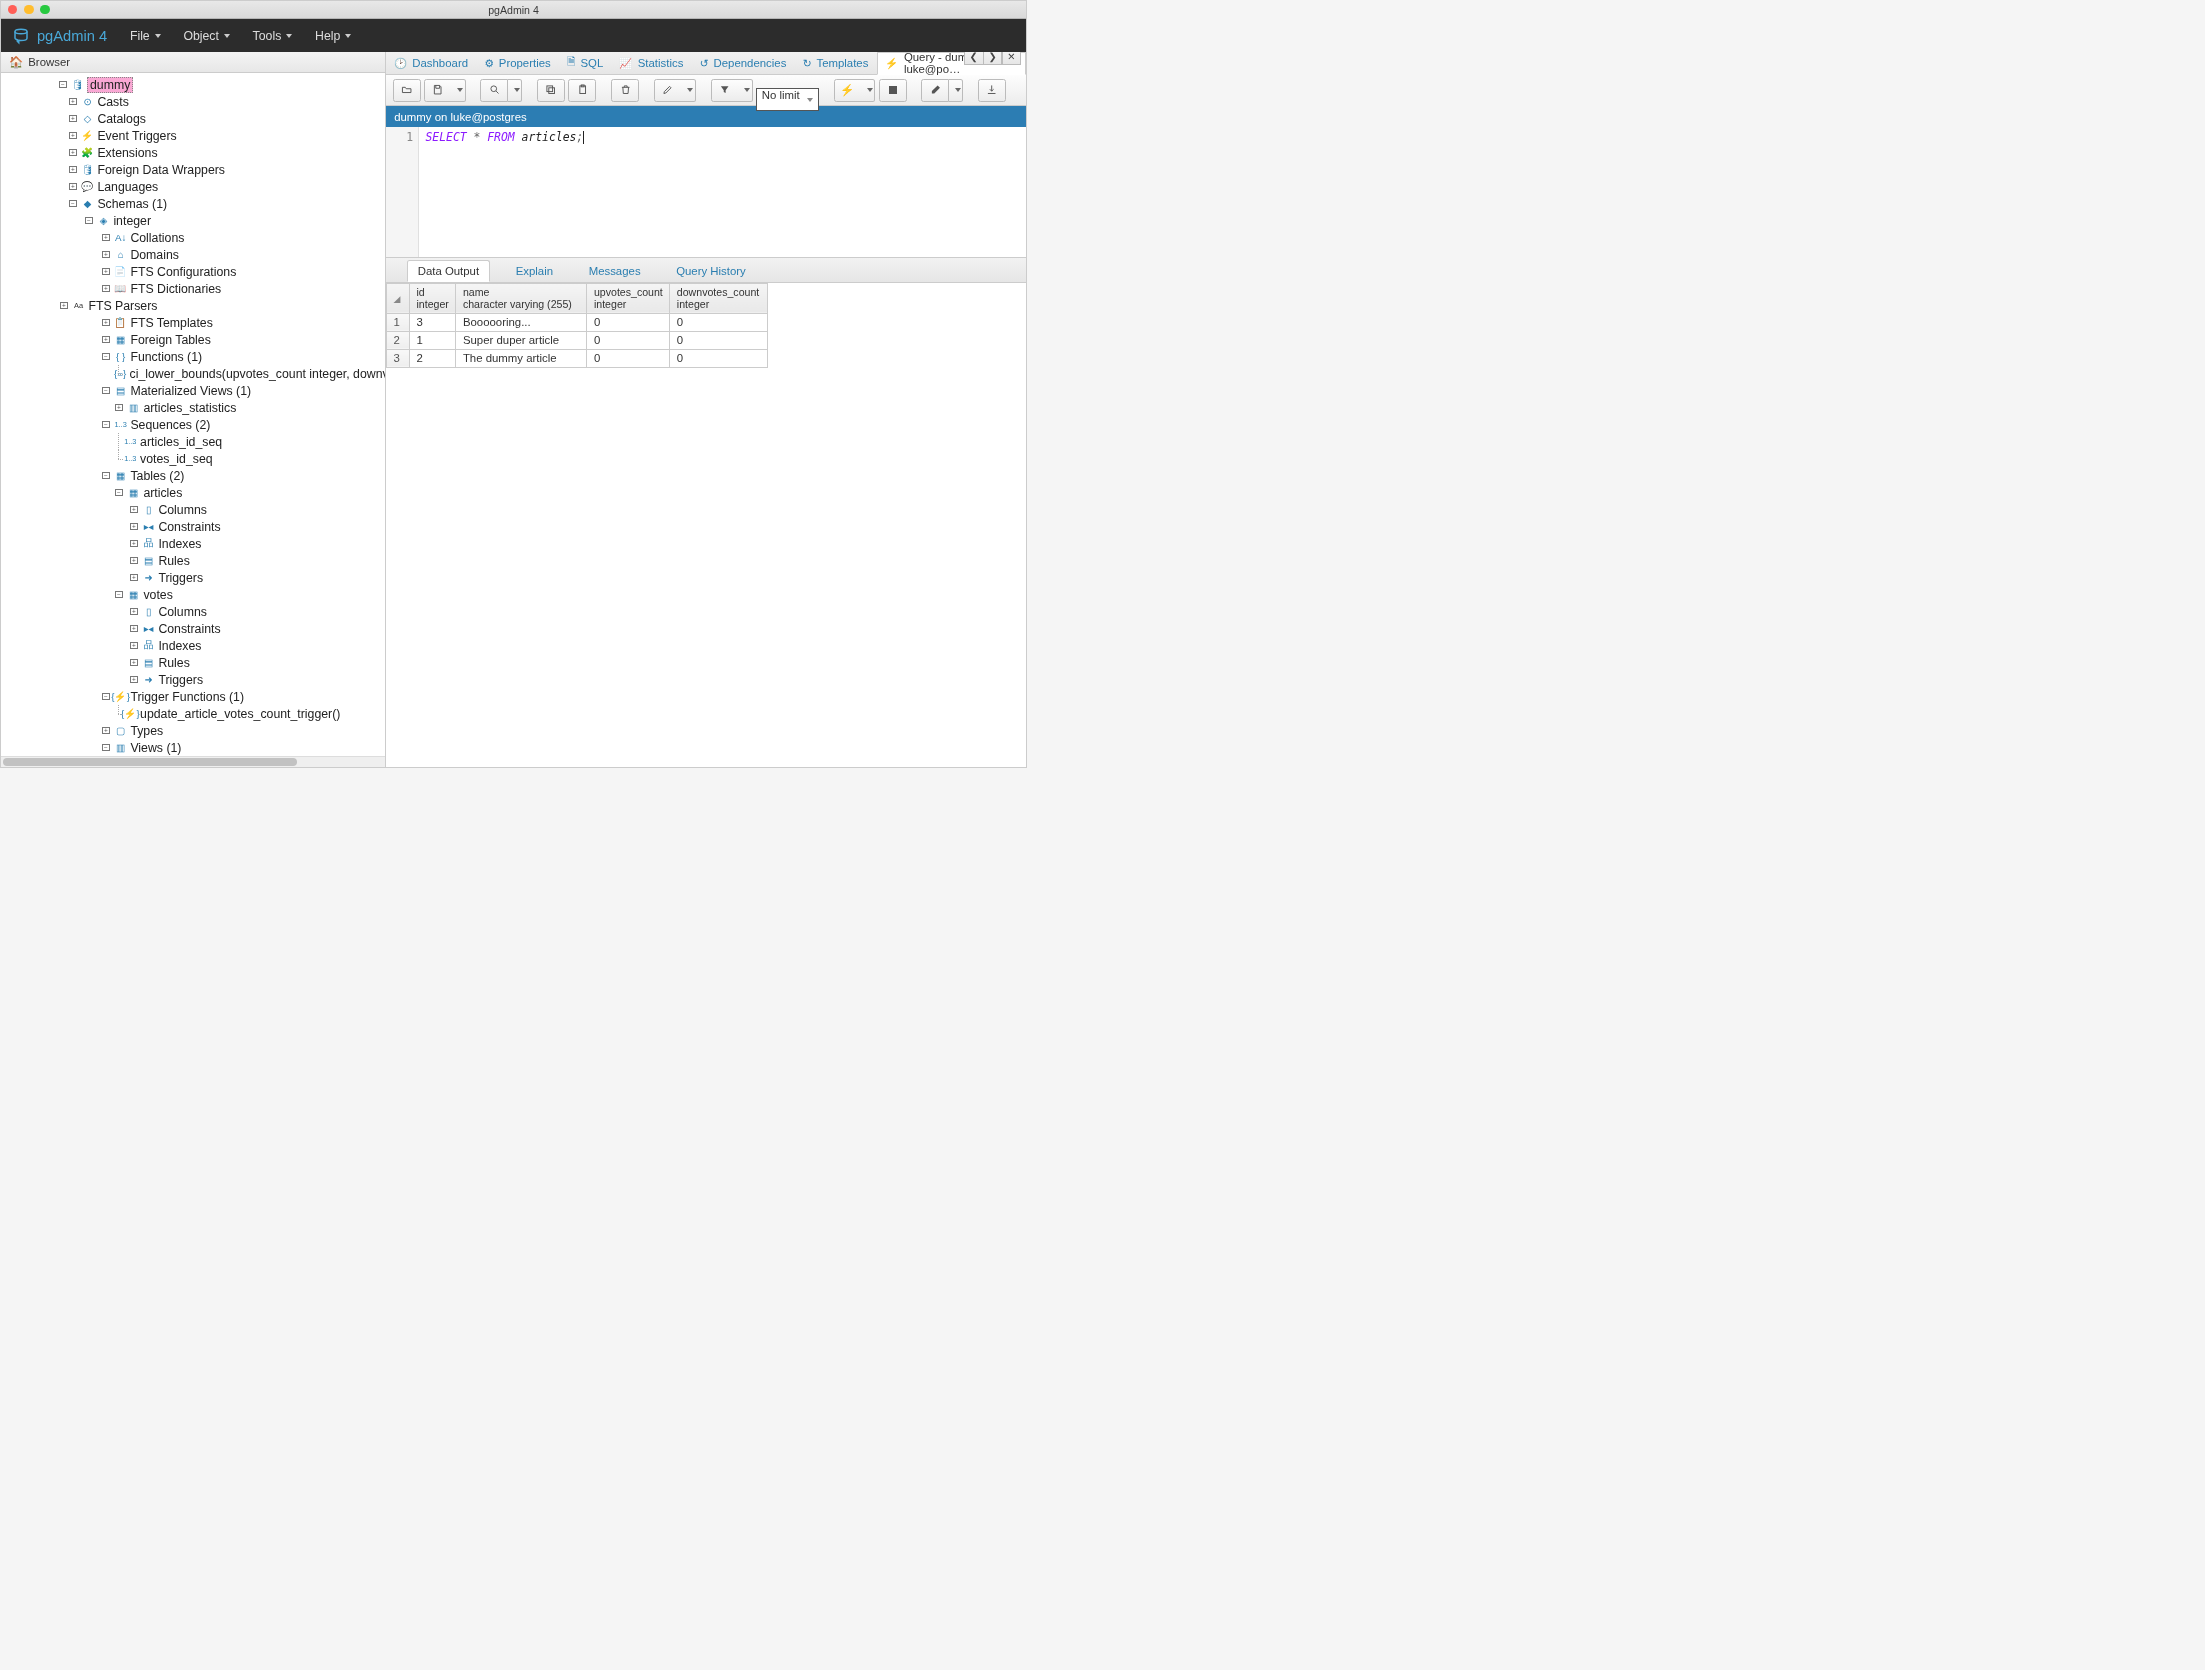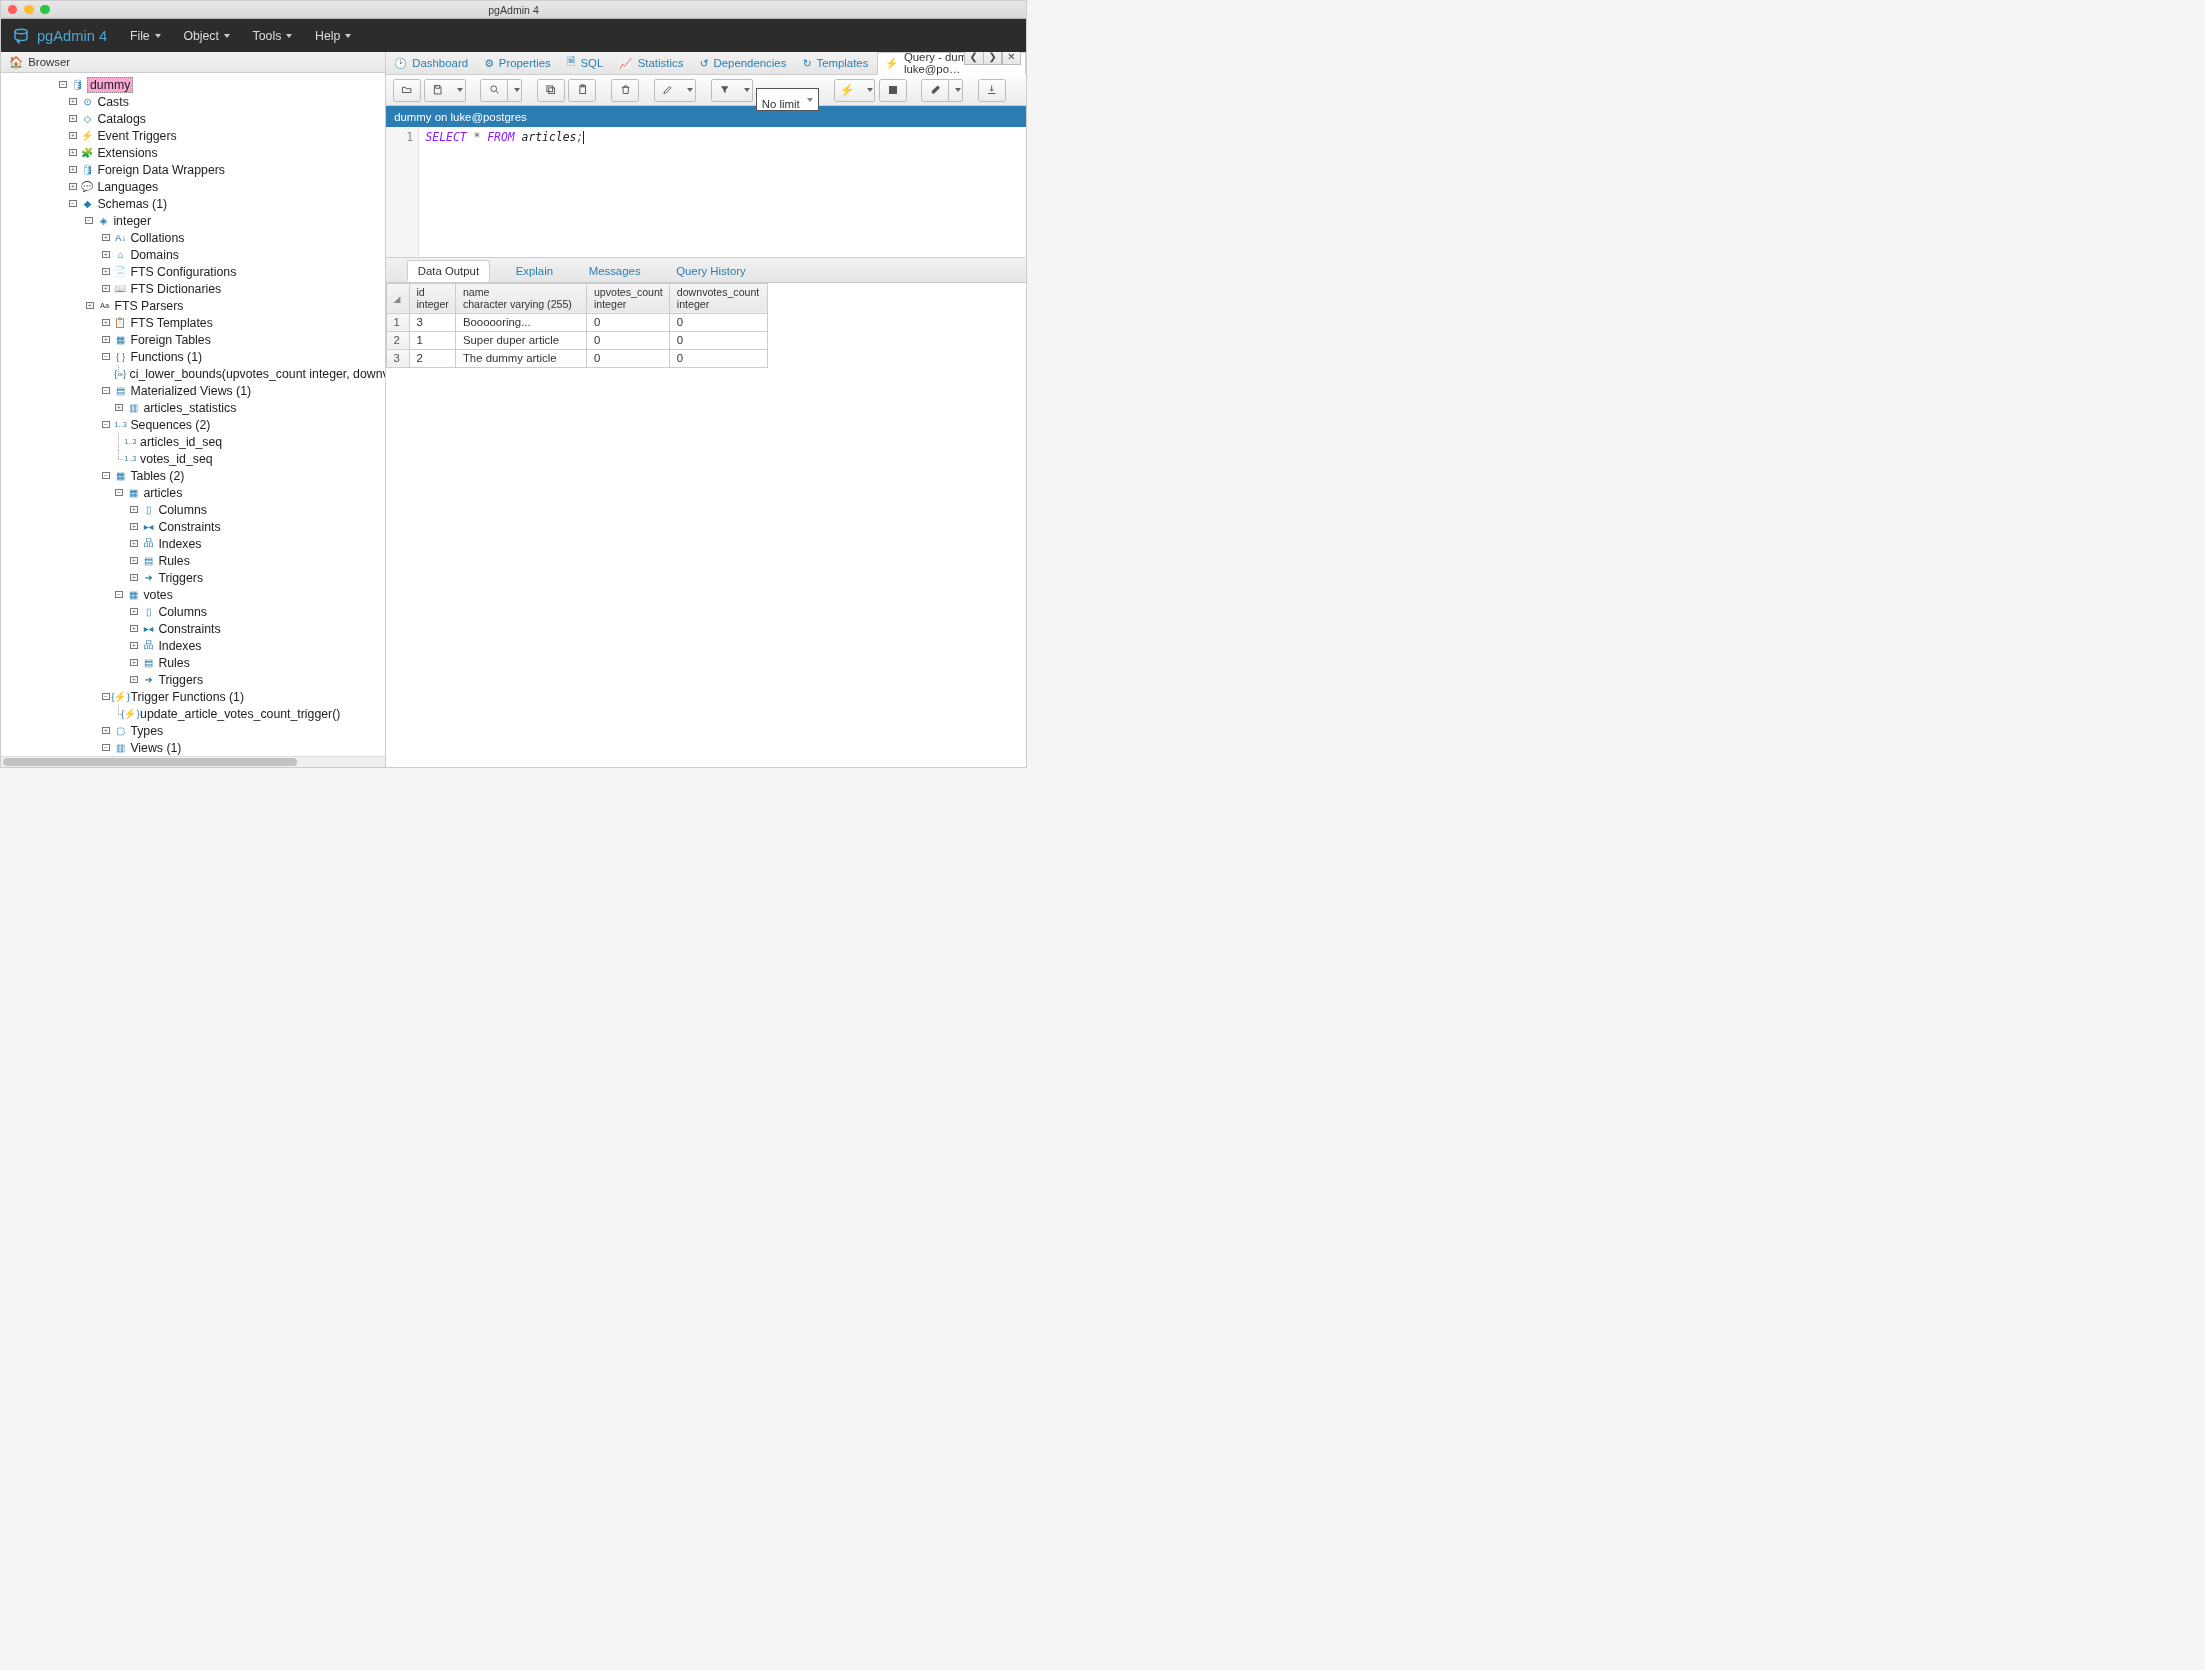--- a/index.html
+++ b/index.html
@@ -58,21 +58,21 @@
 .tab.active .ticon { color: #333; }
 .tab-controls { margin-left: auto; display: flex; align-items: center; padding-right: 3.3px; gap: 0; position: absolute; right: 1.6px; top: -4.9px; }
 .tcbtn { width: 19.6px; height: 18px; background: linear-gradient(#f7f7f7,#e6e6e6); border: 0.8px solid #bbb; display: flex; align-items: center; justify-content: center; font-size: 9.8px; color: #444; cursor: pointer; margin-left: -0.8px; }
 
 
 .toolbar { height: 31px; background: linear-gradient(#fdfdfd,#ececec); border-bottom: 0.8px solid #ccc; display: flex; align-items: center; padding: 0 6.5px; gap: 3.3px; }
 .tbtn { min-width: 28px; height: 23px; border: 0.8px solid #bbb; background: linear-gradient(#fdfdfd,#ececec); display: inline-flex; align-items: center; justify-content: center; cursor: pointer; color: #444; border-radius: 2.5px; }
 .tbtn.split { min-width: 14.7px; border-left: none; border-top-left-radius: 0; border-bottom-left-radius: 0; margin-left: -4.1px; }
 .tbtn.mainsplit { border-top-right-radius:0; border-bottom-right-radius:0; }
 .tsep { width: 8.2px; }
-.limit-select { height: 23px; border: 1.6px solid #555; background: #fff; font-size: 11.4px; padding: 0 18px 0 4.9px; display: inline-flex; align-items: flex-end; position: relative; margin-top: 19px; }
+.limit-select { height: 23px; border: 1.6px solid #555; background: #fff; font-size: 11.4px; padding: 0 18px 0 4.9px; display: inline-flex; align-items: flex-start; position: relative; margin-top: 19px; }
 .limit-select::after { content:""; position:absolute; right:4.9px; top:50%; transform:translateY(-50%); border-left:3.3px solid transparent; border-right:3.3px solid transparent; border-top:4.1px solid #888; }
 
 
 .connection-bar { height: 21px; background: #2c7db3; color: #fff; display: flex; align-items: center; padding-left: 8.2px; font-size: 11.4px; }
 .editor-area { display: flex; background: #fff; border-bottom: 0.8px solid #ccc; height: 131px; }
 .gutter { width: 33px; background: #f5f5f5; border-right: 0.8px solid #e0e0e0; text-align: right; padding: 3.3px 4.9px 0 0; color: #888; font-family: Menlo, Consolas, monospace; font-size: 11.4px; }
 .editor { flex: 1; padding: 3.3px 6.5px; font-family: Menlo, Consolas, monospace; font-size: 11.4px; white-space: pre; font-style: italic; }
 .kw { color: #8c1aff; }
 .op { color: #666; }
 .ident { color: #222; }
@@ -235,21 +235,21 @@
                 <span class="tree-icon">📄</span>
                 <span class="tree-label">FTS Configurations</span>
               </div>
             <div class="tree-node" style="padding-left:100px">
                 <span class="tl-toggle">
                   <span class="box">+</span>
                 </span>
                 <span class="tree-icon">📖</span>
                 <span class="tree-label">FTS Dictionaries</span>
               </div>
-            <div class="tree-node" style="padding-left:84px">
+            <div class="tree-node" style="padding-left:58px">
                 <span class="tl-toggle">
                   <span class="box">+</span>
                 </span>
                 <span class="tree-icon" style="font-size:7.4px;color:#333">Aa</span>
                 <span class="tree-label">FTS Parsers</span>
               </div>
             <div class="tree-node" style="padding-left:100px">
                 <span class="tl-toggle">
                   <span class="box">+</span>
                 </span>

